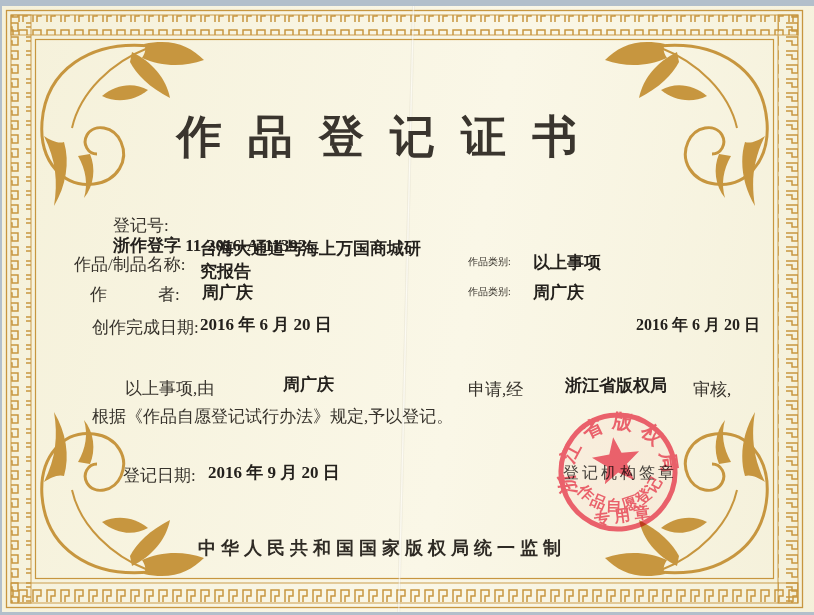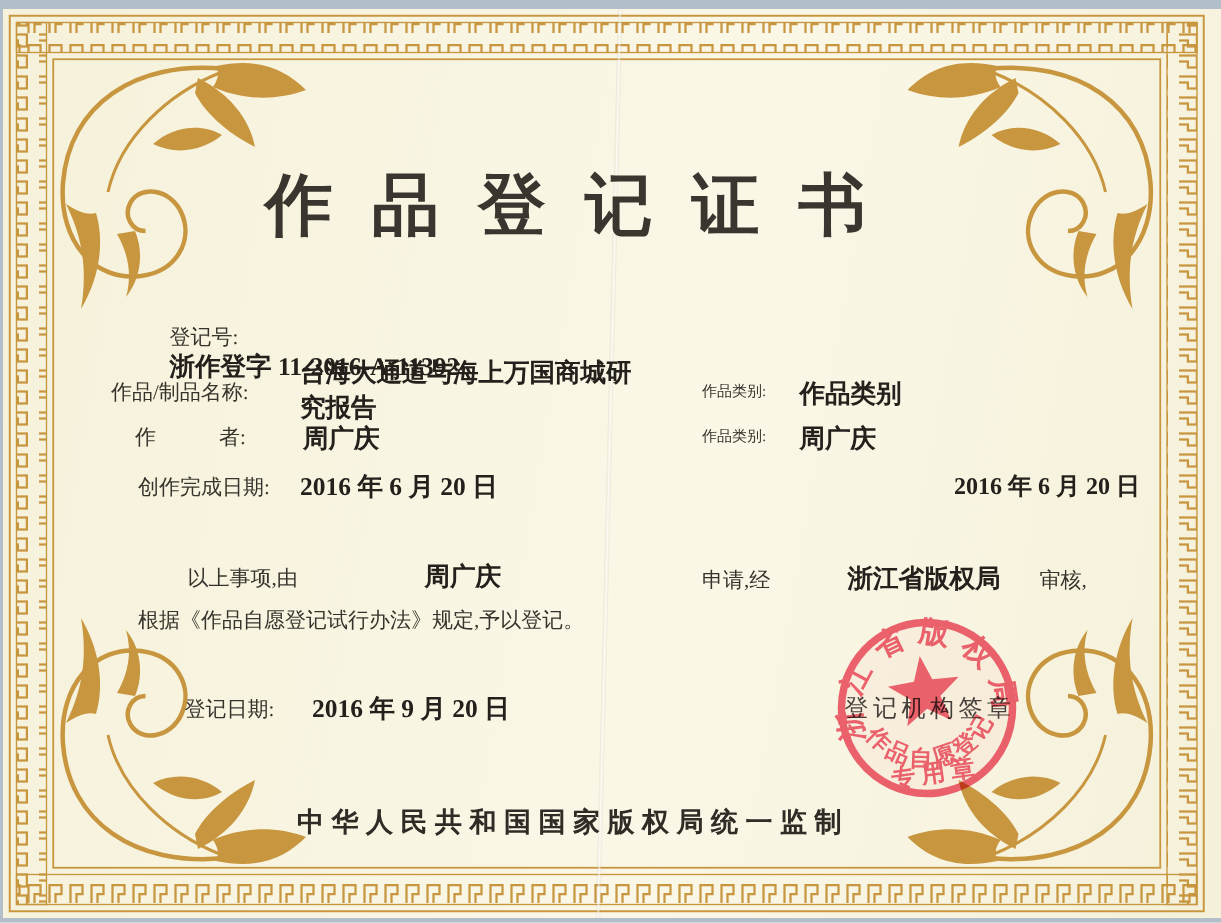--- a/index.html
+++ b/index.html
@@ -17,21 +17,21 @@
   .border-svg{position:absolute;left:0;top:0;}
   .fold{
     position:absolute;left:410px;top:0;width:3px;height:606px;
     background:linear-gradient(to right,rgba(120,110,90,0.12),rgba(255,255,255,0.55),rgba(120,110,90,0.10));
     transform:rotate(1.4deg);transform-origin:top center;
   }
   .title{
     left:98px;top:106px;width:580px;text-align:center;
     font-size:45px;font-weight:bold;letter-spacing:0.58em;color:#3a352e;
   }
-  .label{font-size:14px;color:#37332c;}
+  .label{font-size:17px;color:#37332c;}
   .label-sm{font-size:10px;color:#37332c;font-family:Liberation Serif, serif;}
   .value{font-size:17px;font-weight:bold;color:#24211d;}
   .value-sm{font-size:16px;font-weight:bold;color:#24211d;}
   .footer{
     left:80px;top:532px;width:600px;text-align:center;
     font-size:18px;font-weight:bold;letter-spacing:5px;color:#2f2b25;
   }
   .seal-caption{
     left:561px;top:458px;font-size:16px;letter-spacing:3px;color:#45423c;z-index:1;
   }
@@ -92,21 +92,21 @@
     <div class="abs label" style="left:72px;top:249px;">作品/制品名称:</div>
     <div class="abs value" style="left:198px;top:256px;">究报告</div>
 
     <div class="abs label" style="left:88px;top:279px;">作　　　者:</div>
     <div class="abs value" style="left:200px;top:277px;">周广庆</div>
 
     <div class="abs label" style="left:90px;top:312px;">创作完成日期:</div>
     <div class="abs value" style="left:198px;top:309px;">2016 年 6 月 20 日</div>
 
     <div class="abs label-sm" style="left:466px;top:250px;">作品类别:</div>
-    <div class="abs value" style="left:531px;top:247px;">作品类别</div>
+    <div class="abs value" style="left:531px;top:247px;">以上事项</div>
 
     <div class="abs label-sm" style="left:466px;top:280px;">作品类别:</div>
     <div class="abs value" style="left:531px;top:277px;">周广庆</div>
 
     <div class="abs value-sm" style="left:634px;top:310px;">2016 年 6 月 20 日</div>
 
     <div class="abs label" style="left:123px;top:373px;">以上事项,由</div>
     <div class="abs value" style="left:281px;top:369px;">周广庆</div>
     <div class="abs label" style="left:90px;top:401px;">根据《作品自愿登记试行办法》规定,予以登记。</div>
 

